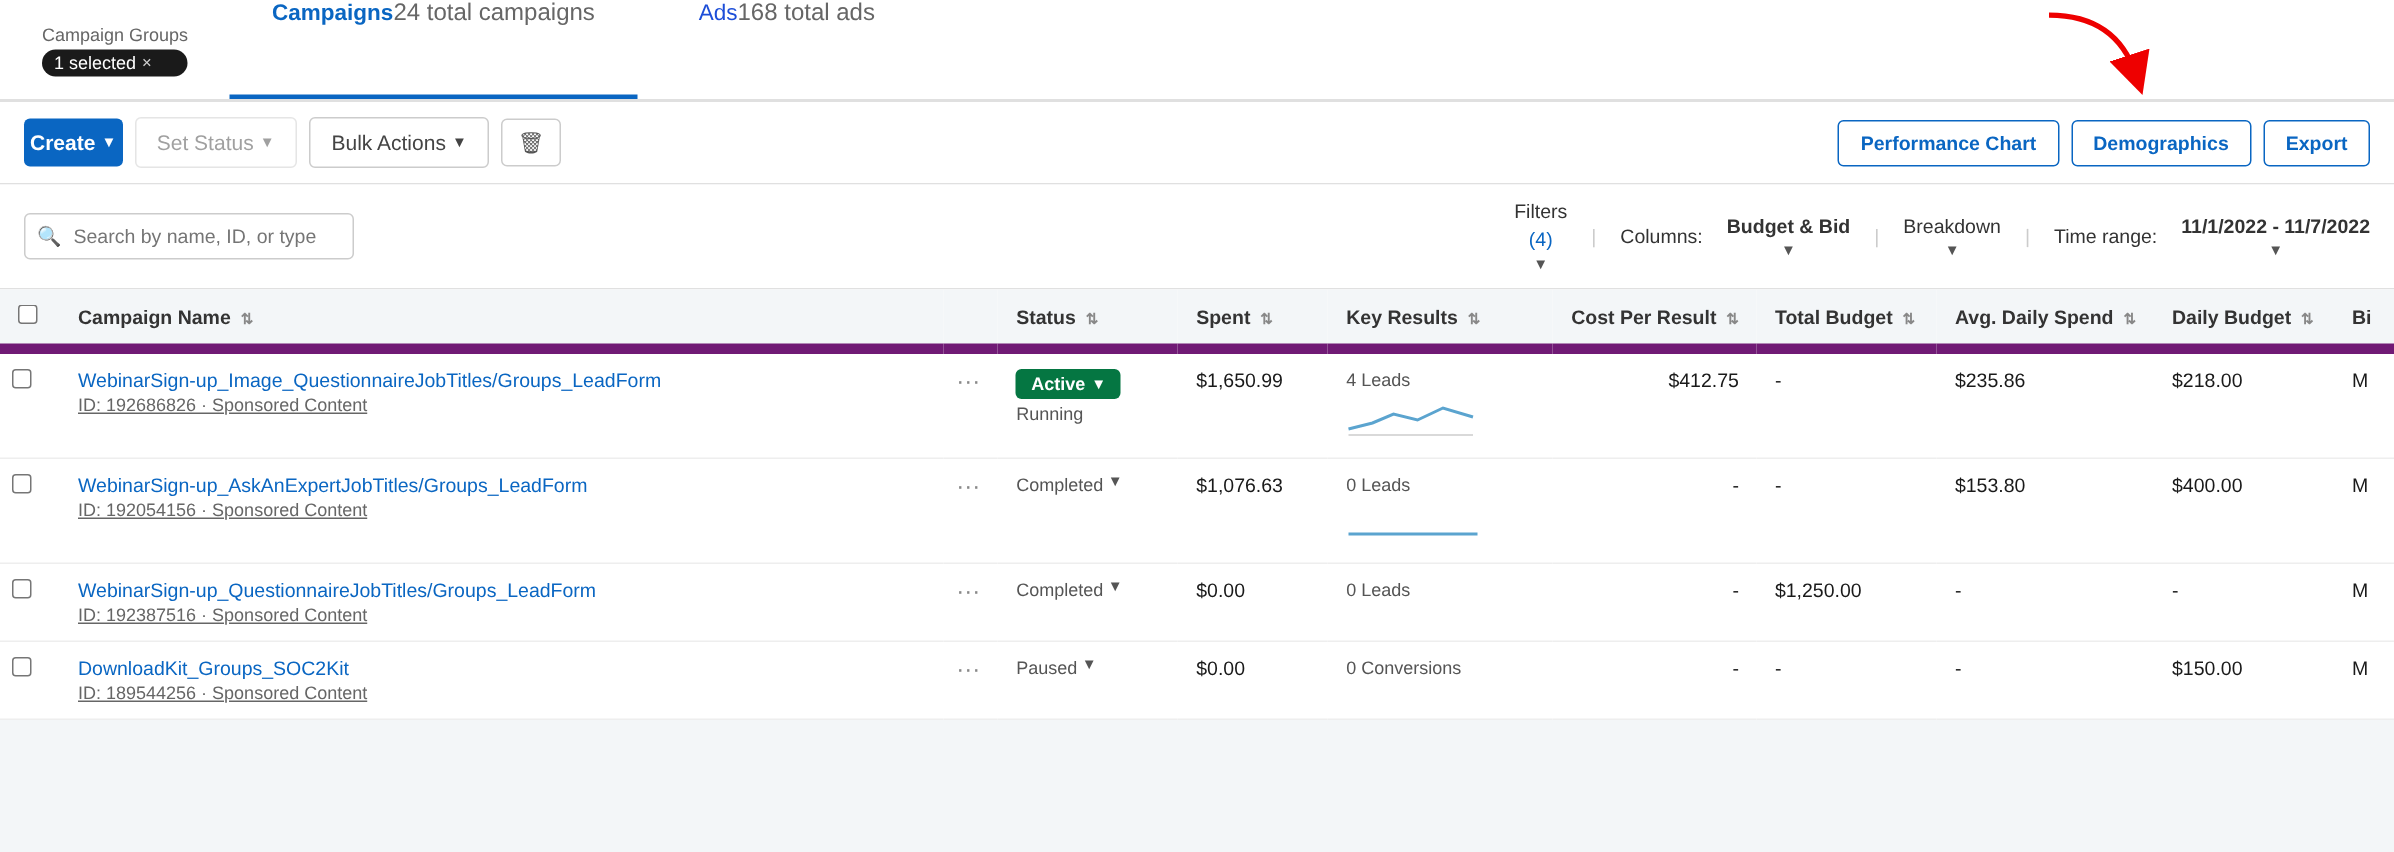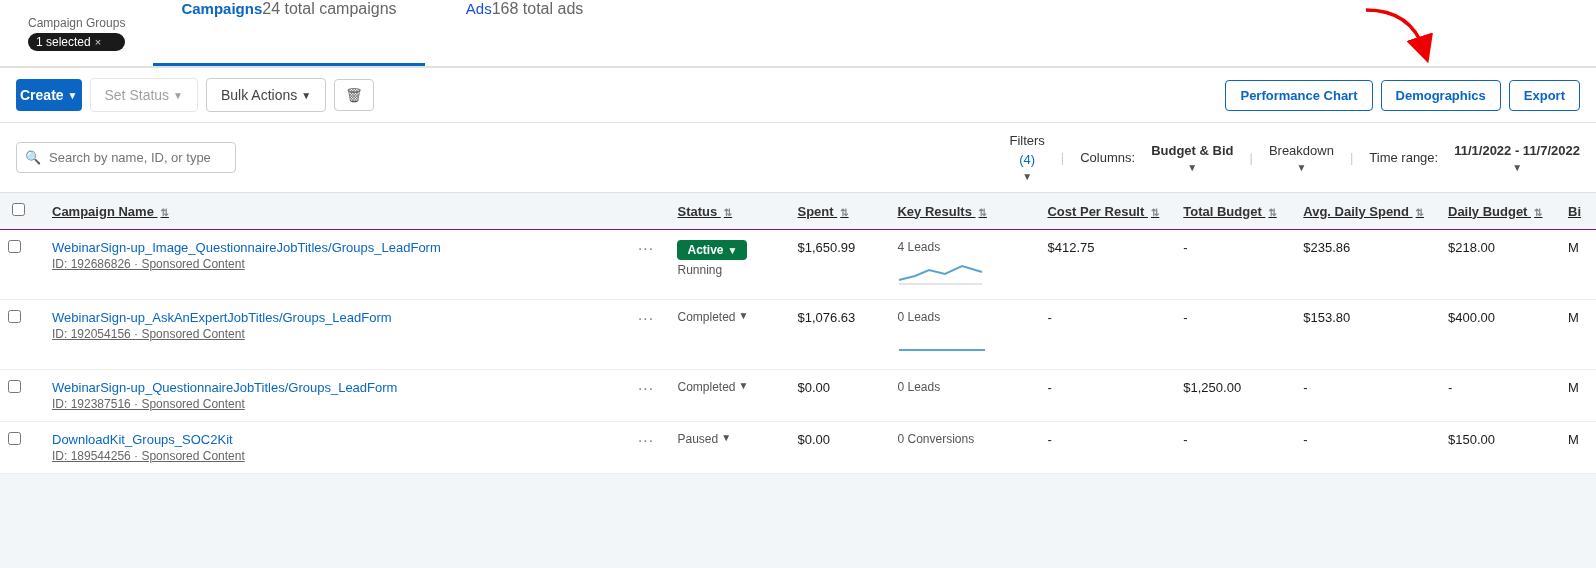--- a/index.html
+++ b/index.html
@@ -182,22 +182,21 @@
       background: #fff;
       overflow-x: auto;
     }
     table {
       width: 100%;
       border-collapse: collapse;
       font-size: 13px;
     }
     thead tr {
       background: #f3f6f8;
-      border-bottom: 1px solid #701a75;
-      text-decoration: underline;
+      border-bottom: 7px solid #701a75;
     }
     thead th {
       padding: 10px 12px;
       text-align: left;
       font-weight: 600;
       color: #333;
       white-space: nowrap;
     }
     thead th .sort-icon {
       font-size: 10px;
@@ -267,21 +266,21 @@
     .dots-cell {
       width: 30px;
       padding: 10px 4px;
     }
     .col-check { width: 40px; }
     .col-name { min-width: 220px; }
     .col-dots { width: 36px; }
     .col-status { width: 120px; }
     .col-spent { width: 100px; }
     .col-keyresults { width: 150px; }
-    .col-cpr { width: 120px; }
+    .col-cpr { width: 120px; text-align: right; }
     .col-totalbudget { width: 120px; }
     .col-avgdaily { width: 140px; }
     .col-dailybudget { width: 120px; }
     .col-bi { width: 40px; }
 
     .chevron { font-size: 10px; }
   </style>
 </head>
 <body>
 

